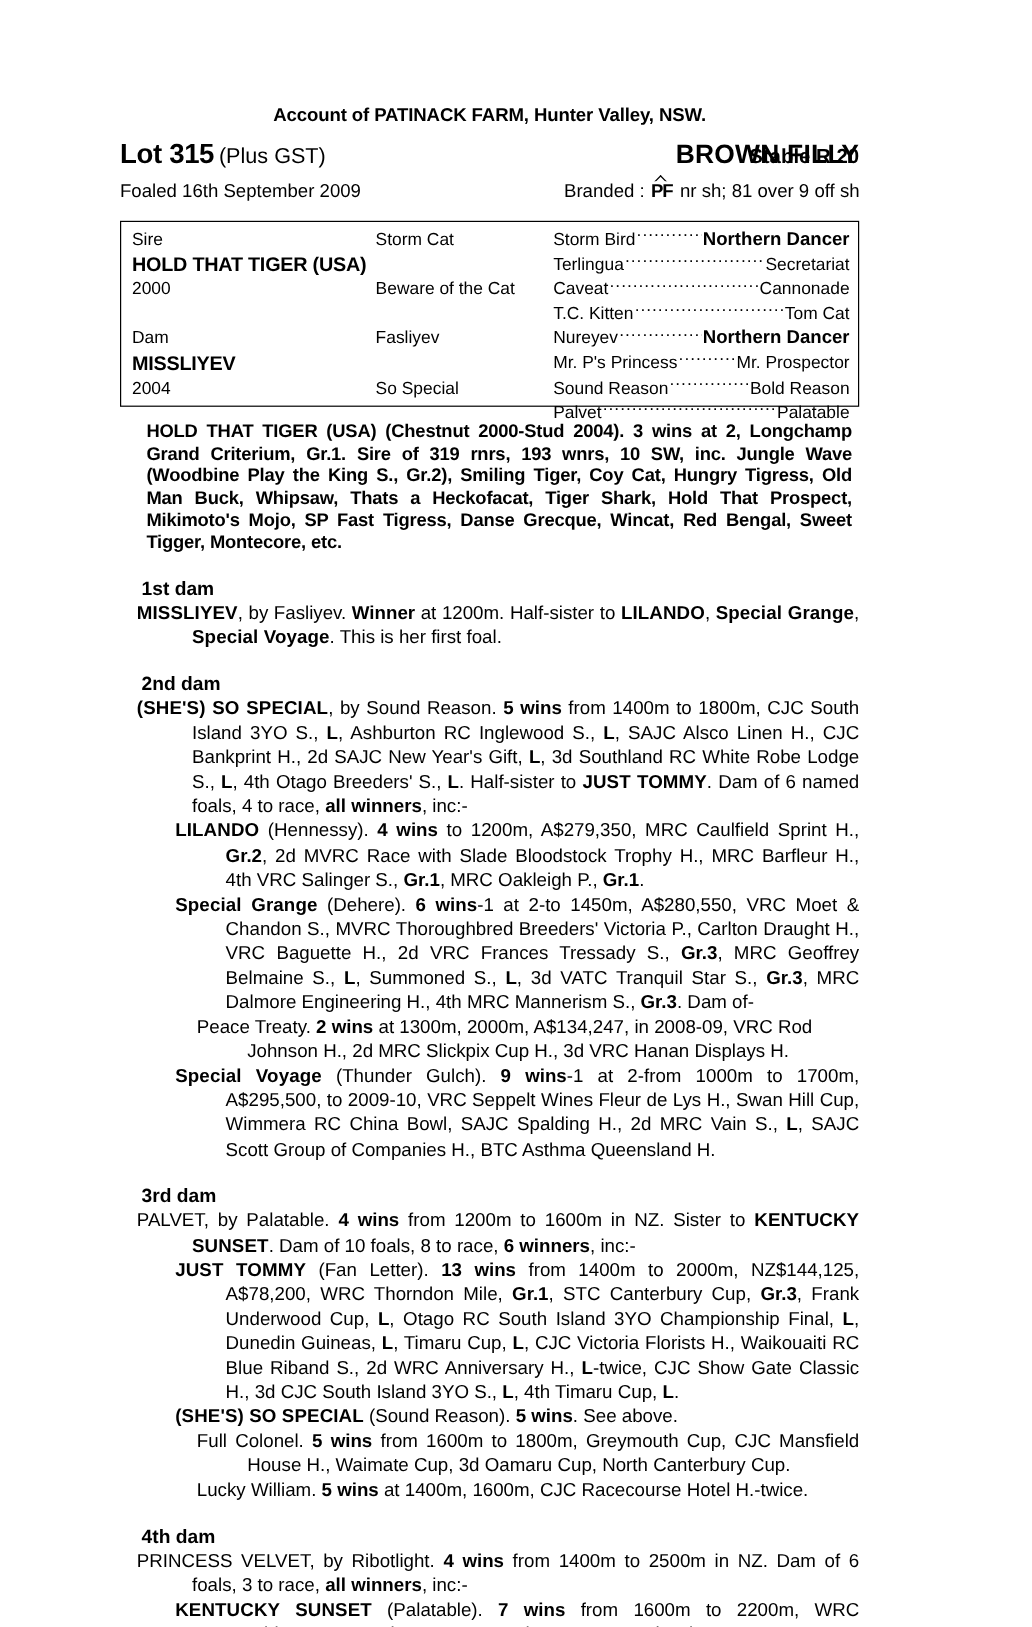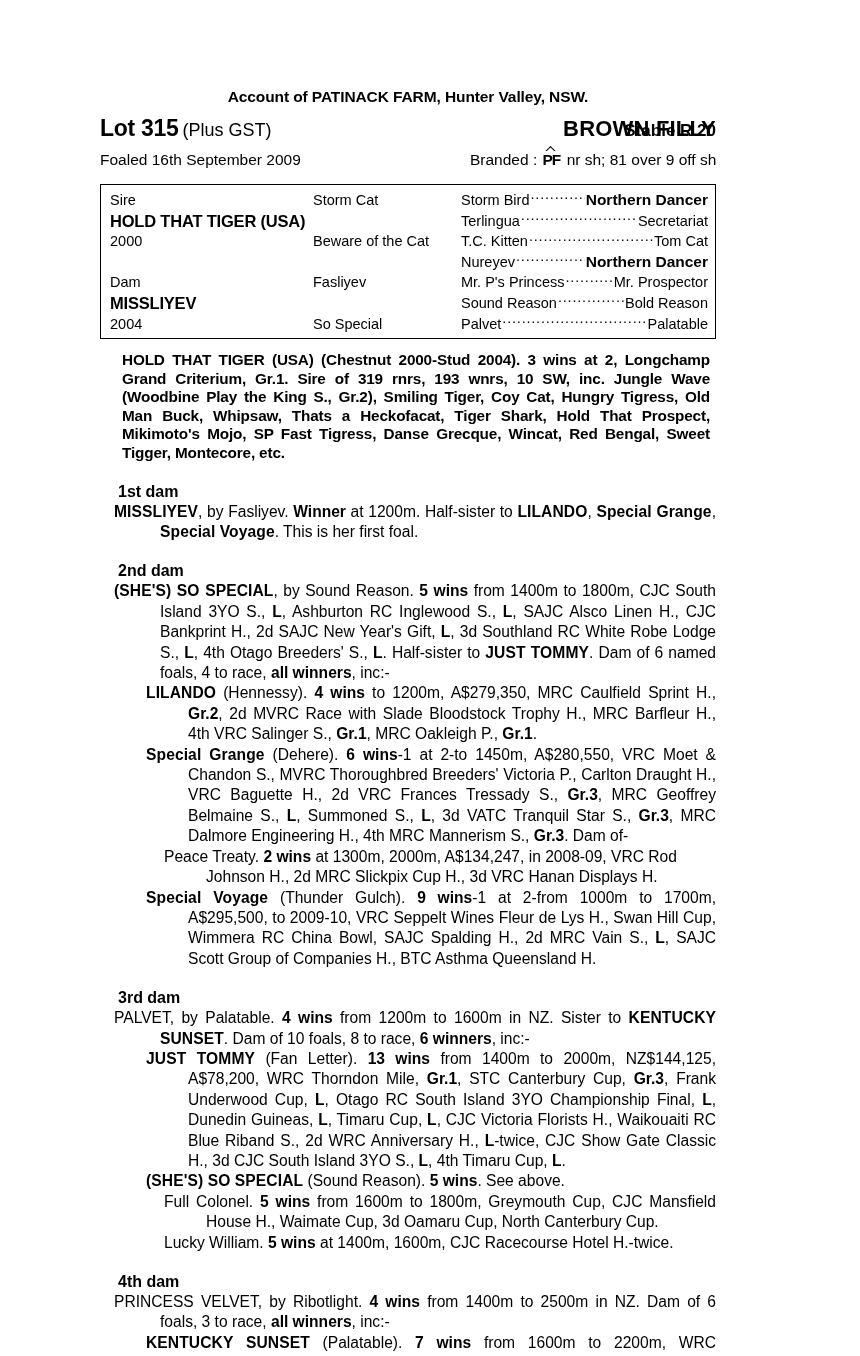--- a/index.html
+++ b/index.html
@@ -245,20 +245,25 @@
           <span class="lname">Storm Bird</span>
           <span class="dots"></span>
           <span class="rname strong">Northern Dancer</span>
         </div>
         <div class="leader">
           <span class="lname">Terlingua</span>
           <span class="dots"></span>
           <span class="rname">Secretariat</span>
         </div>
         <div class="leader">
+          <span class="lname">Caveat</span>
+          <span class="dots"></span>
+          <span class="rname">Cannonade</span>
+        </div>
+        <div class="leader">
           <span class="lname">T.C. Kitten</span>
           <span class="dots"></span>
           <span class="rname">Tom Cat</span>
         </div>
         <div class="leader">
           <span class="lname">Nureyev</span>
           <span class="dots"></span>
           <span class="rname strong">Northern Dancer</span>
         </div>
         <div class="leader">

